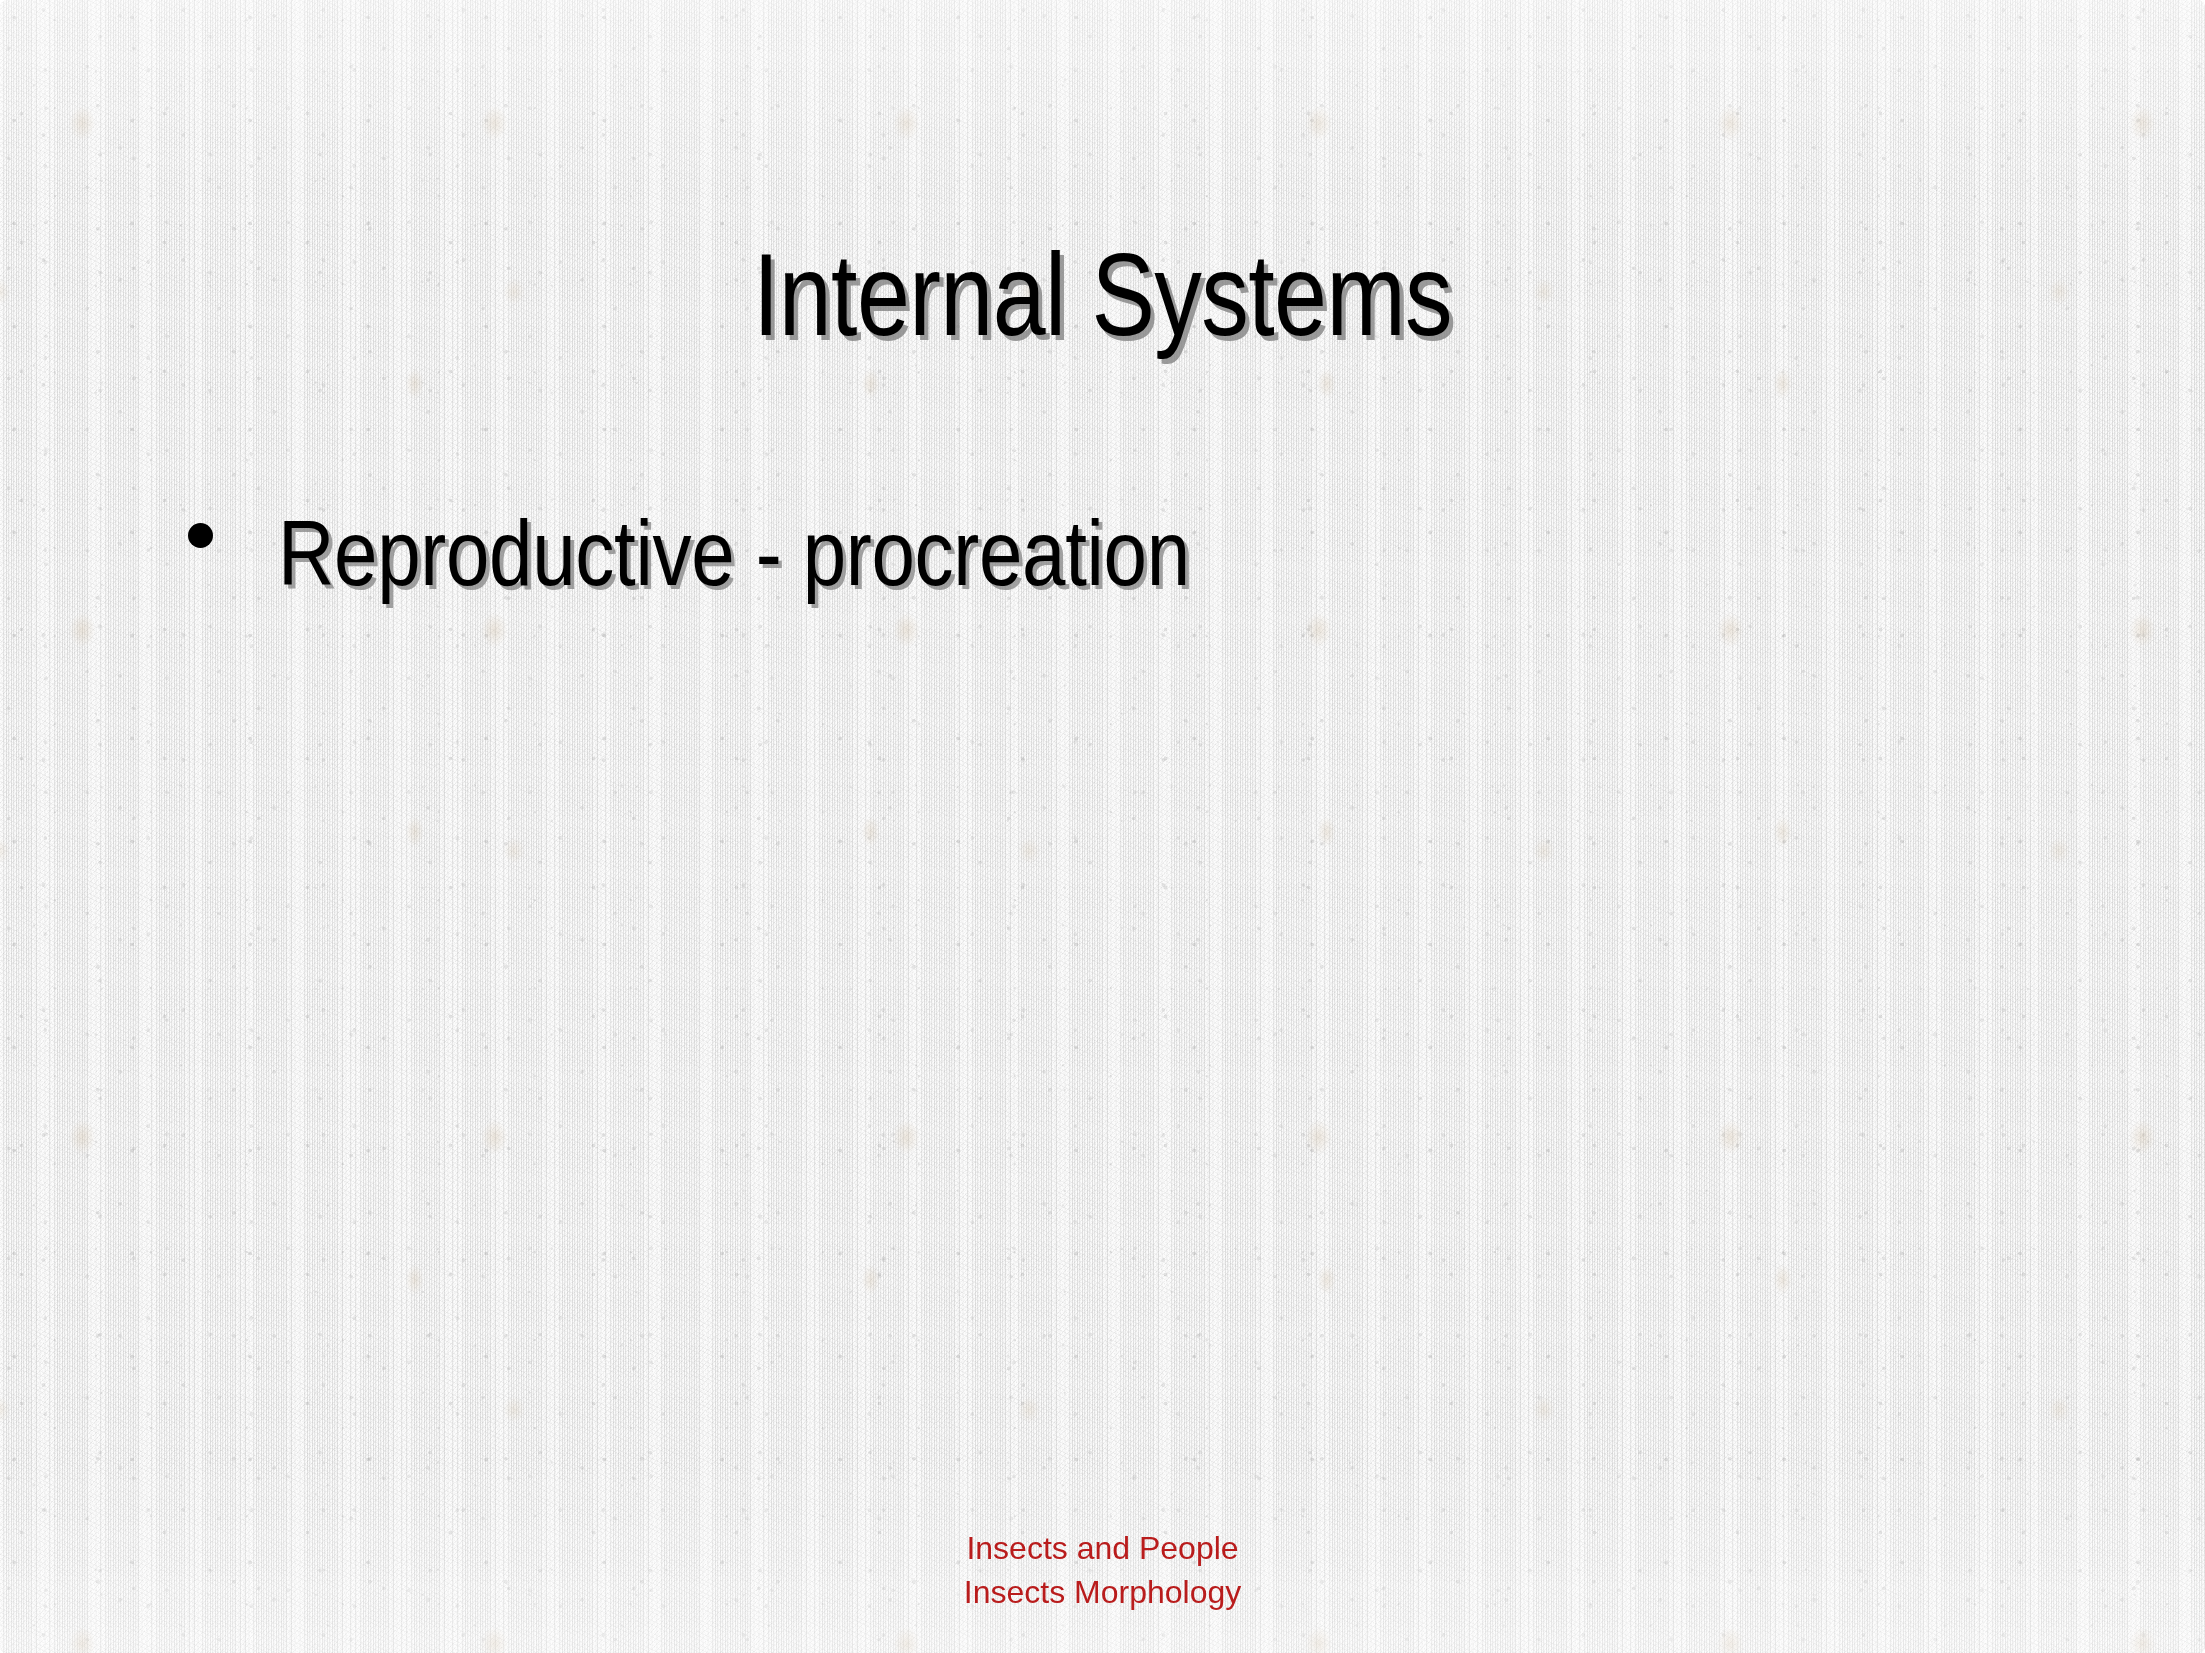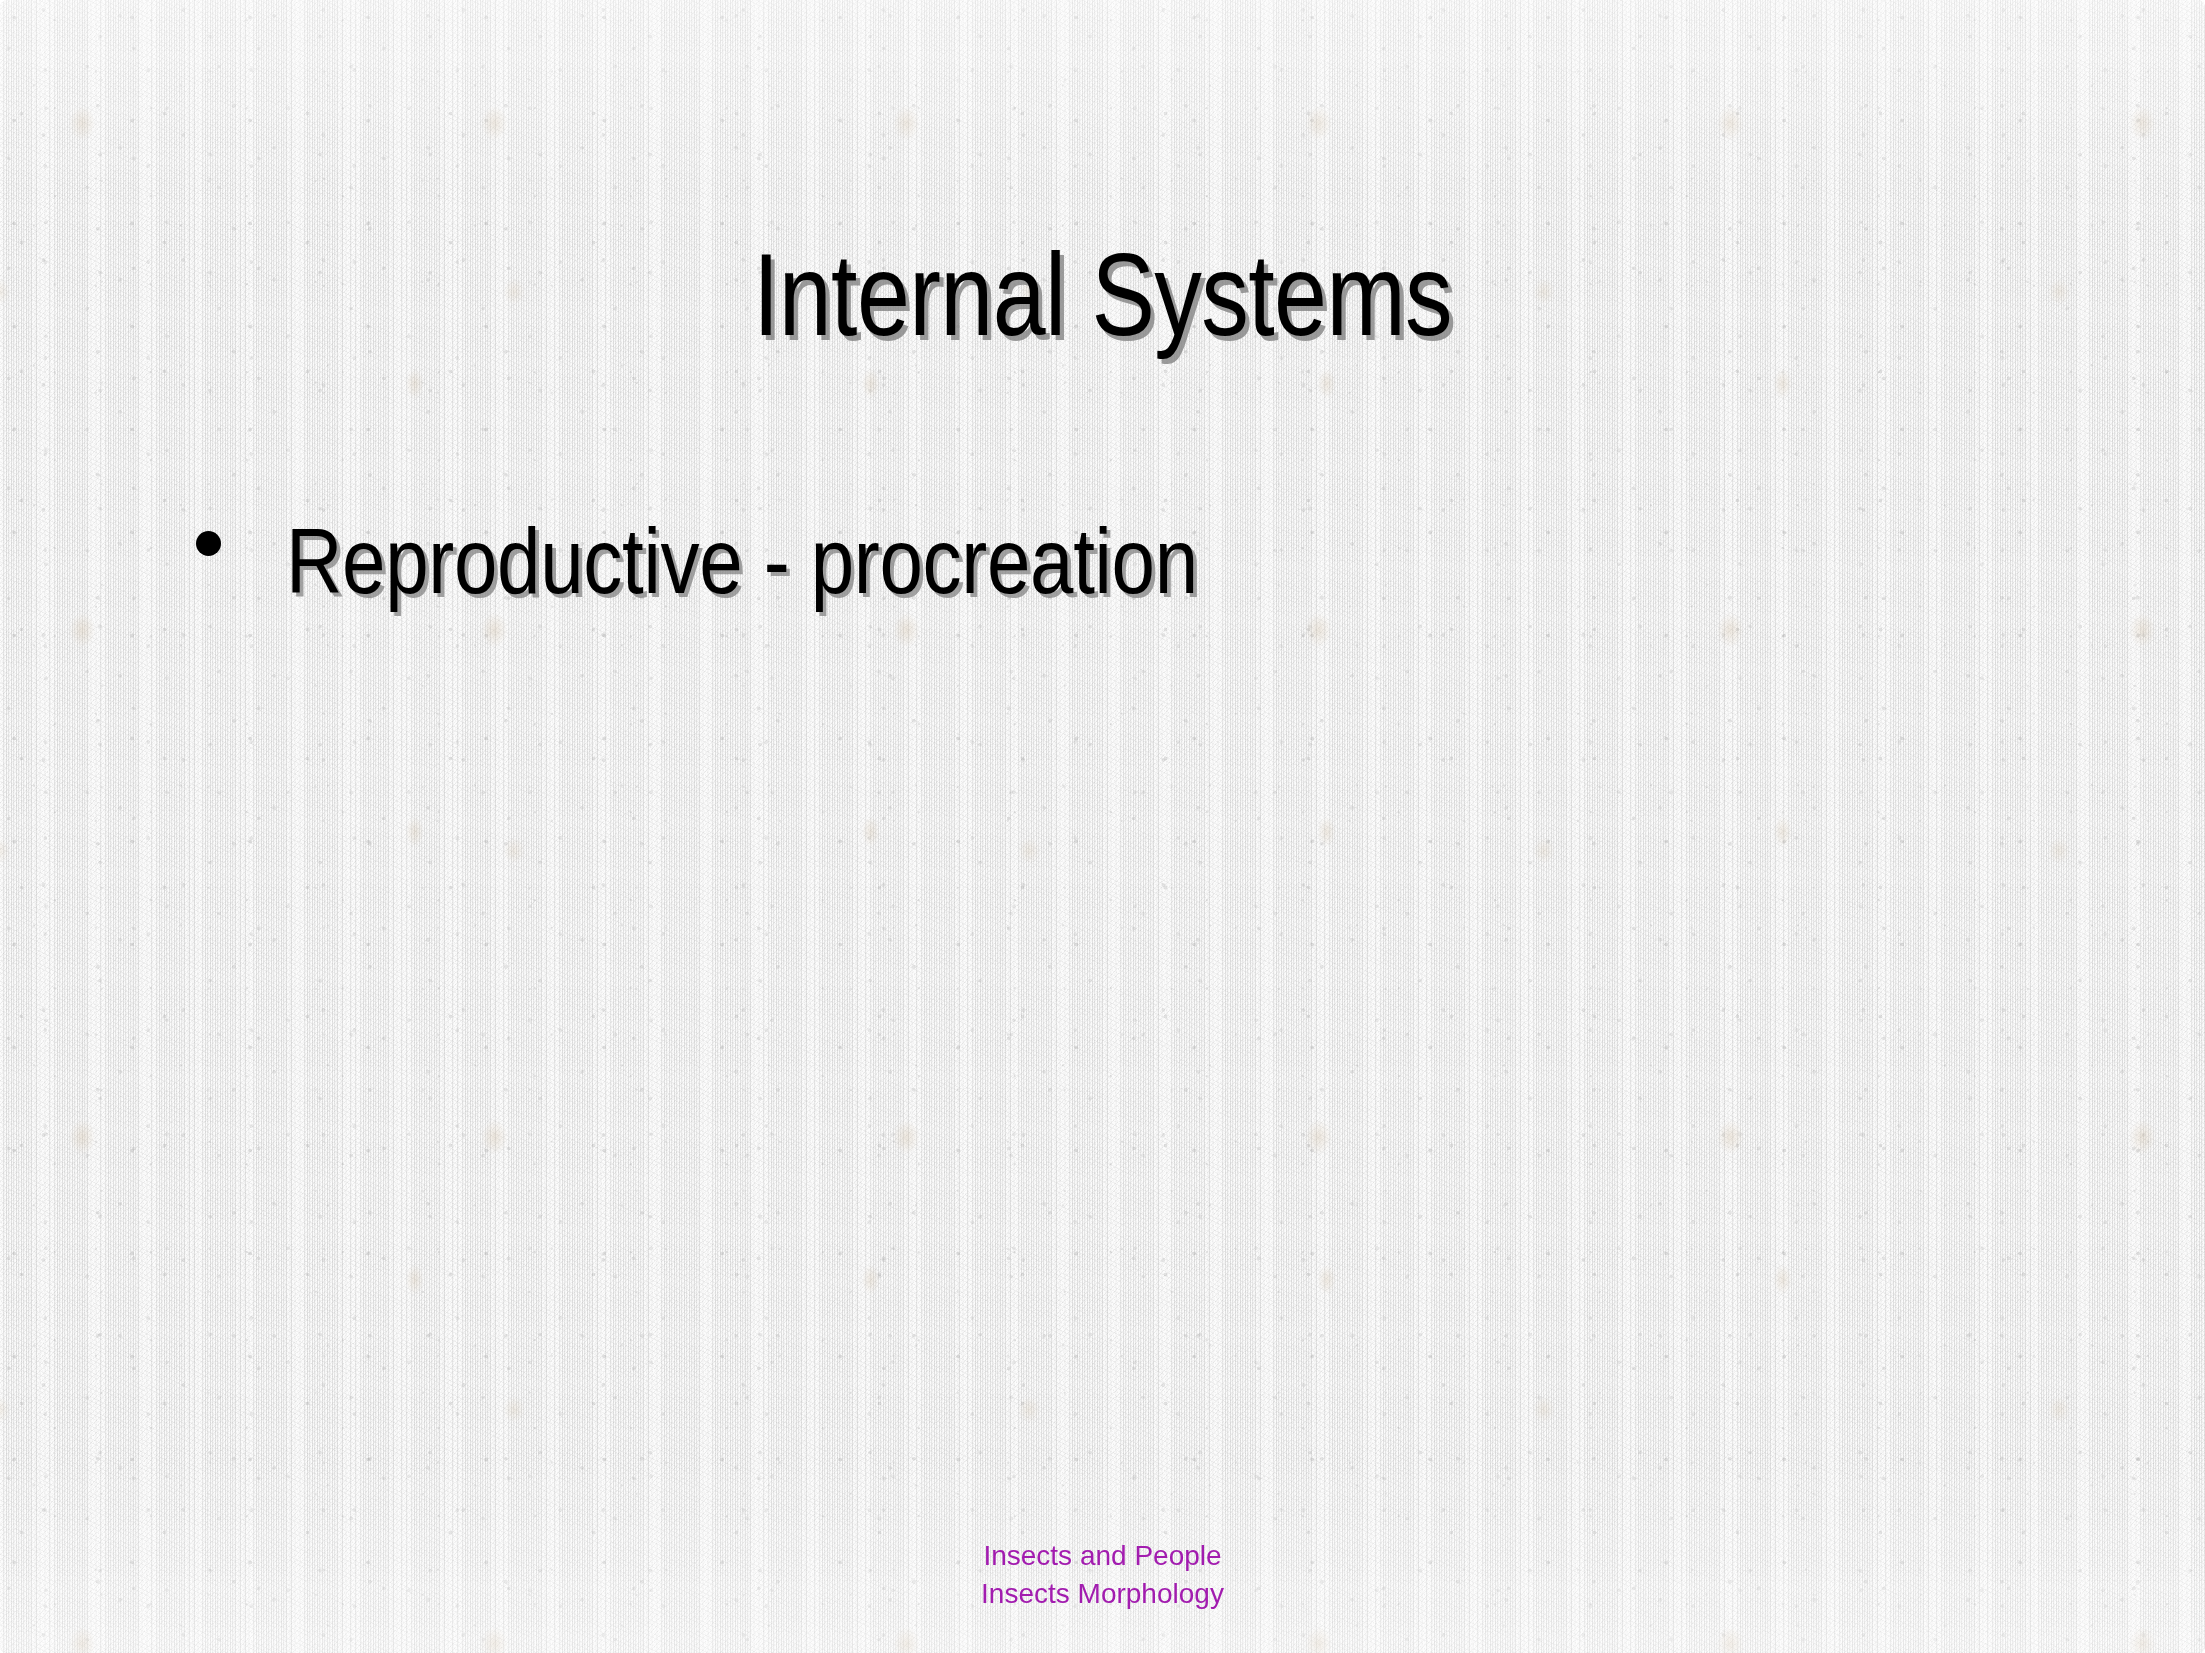--- a/index.html
+++ b/index.html
@@ -114,21 +114,21 @@
     transform-origin: center top;
     text-shadow: 5.1px 5.1px 0 rgba(128,128,128,0.78);
     white-space: nowrap;
   }
 
   .body-list {
     position: absolute;
     left: 184px;
     top: 485px;
     width: 1823px;
-    margin: 12px;
+    margin: 4px;
     padding: 0;
     list-style: none;
   }
   .bullet-row {
     display: flex;
     align-items: flex-start;
     margin-bottom: 19px;
   }
   .bullet-dot {
     flex: 0 0 auto;
@@ -150,23 +150,23 @@
     width: 119%;
     text-shadow: 4.4px 4.4px 0 rgba(128,128,128,0.72);
   }
 
   .footer {
     position: absolute;
     left: 0;
     right: 0;
     bottom: 40px;
     text-align: center;
-    font-size: 28px;
+    font-size: 32px;
     line-height: 1.38;
-    color: #a21caf;
+    color: #b91c1c;
   }
   .footer-line { display: block; }
 </style>
 </head>
 <body>
 
 <div class="slide">
 
   <div class="tex tex-a"></div>
   <div class="tex tex-b"></div>

